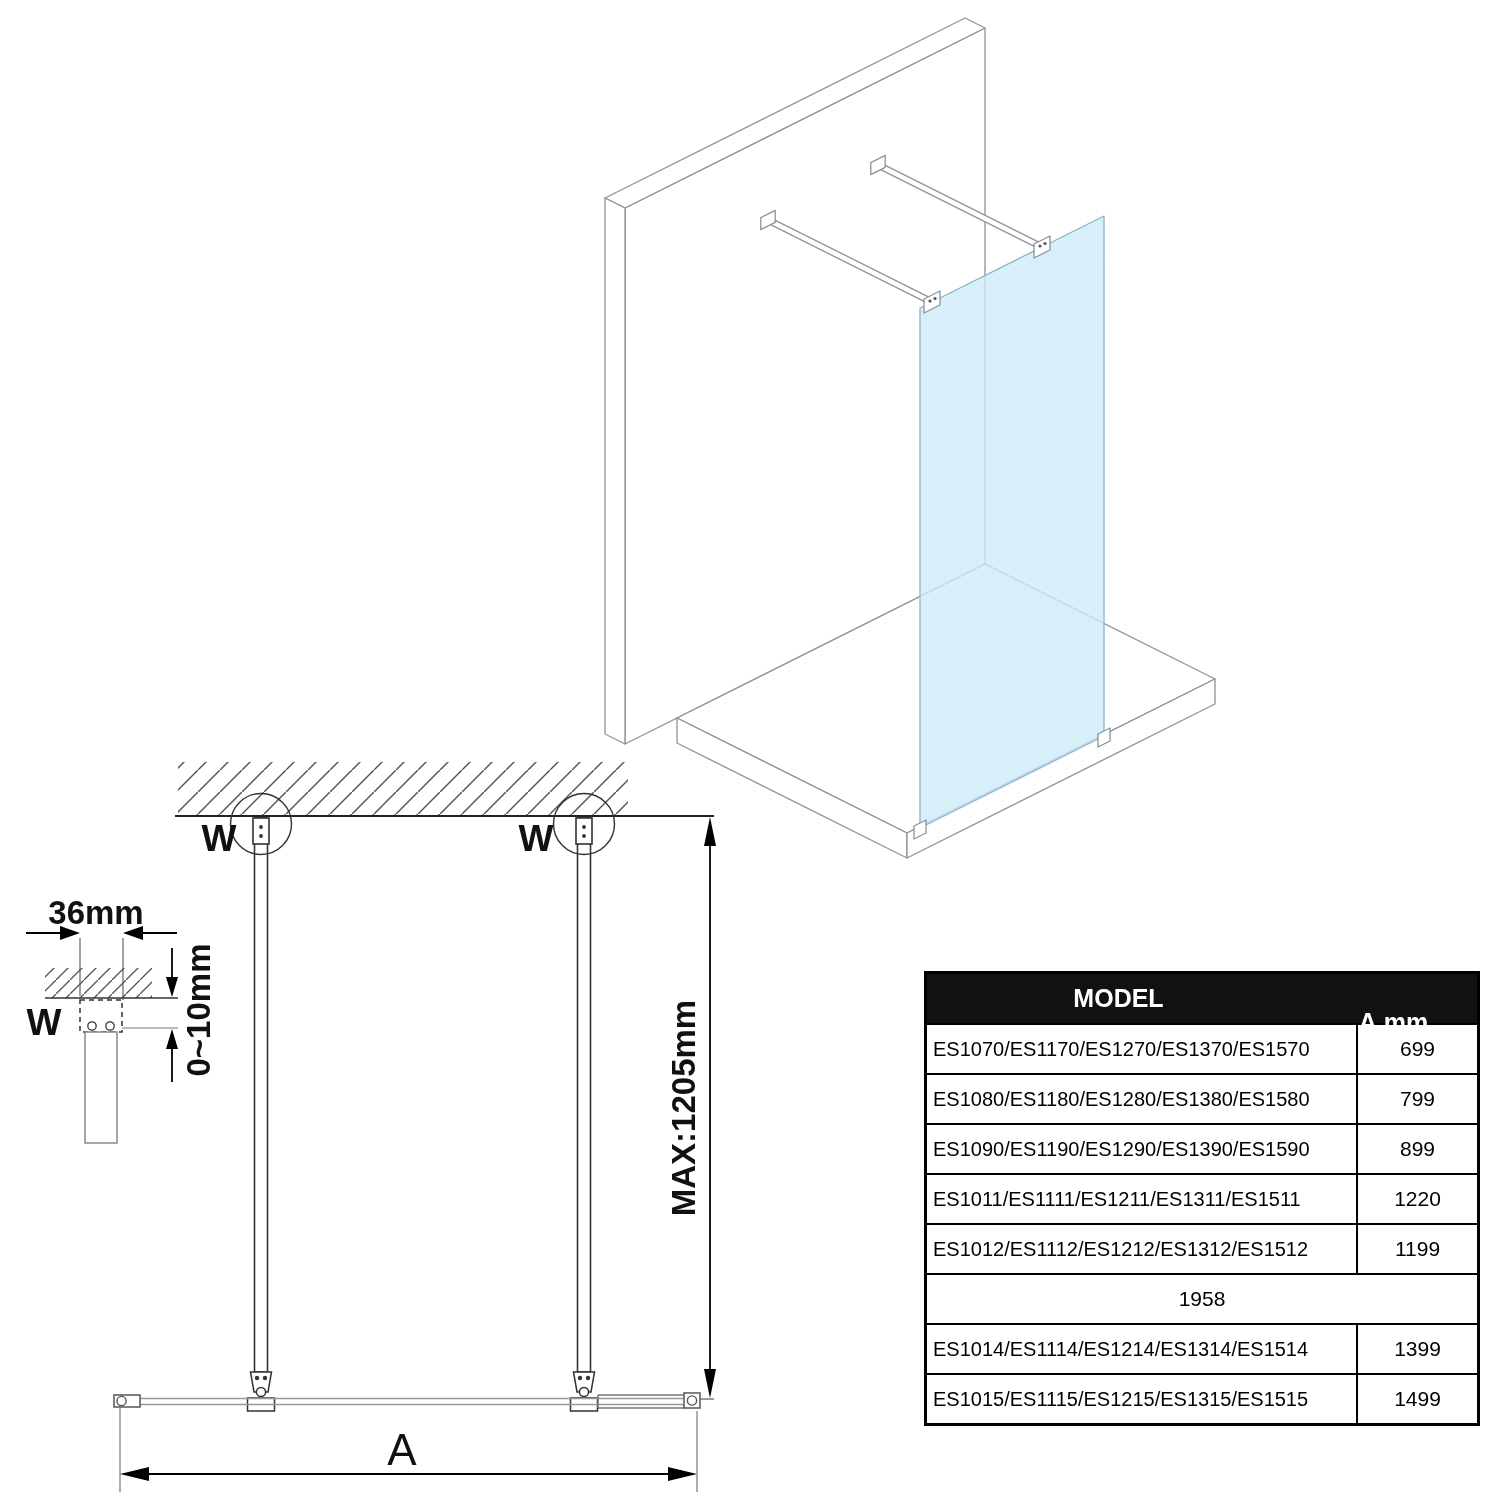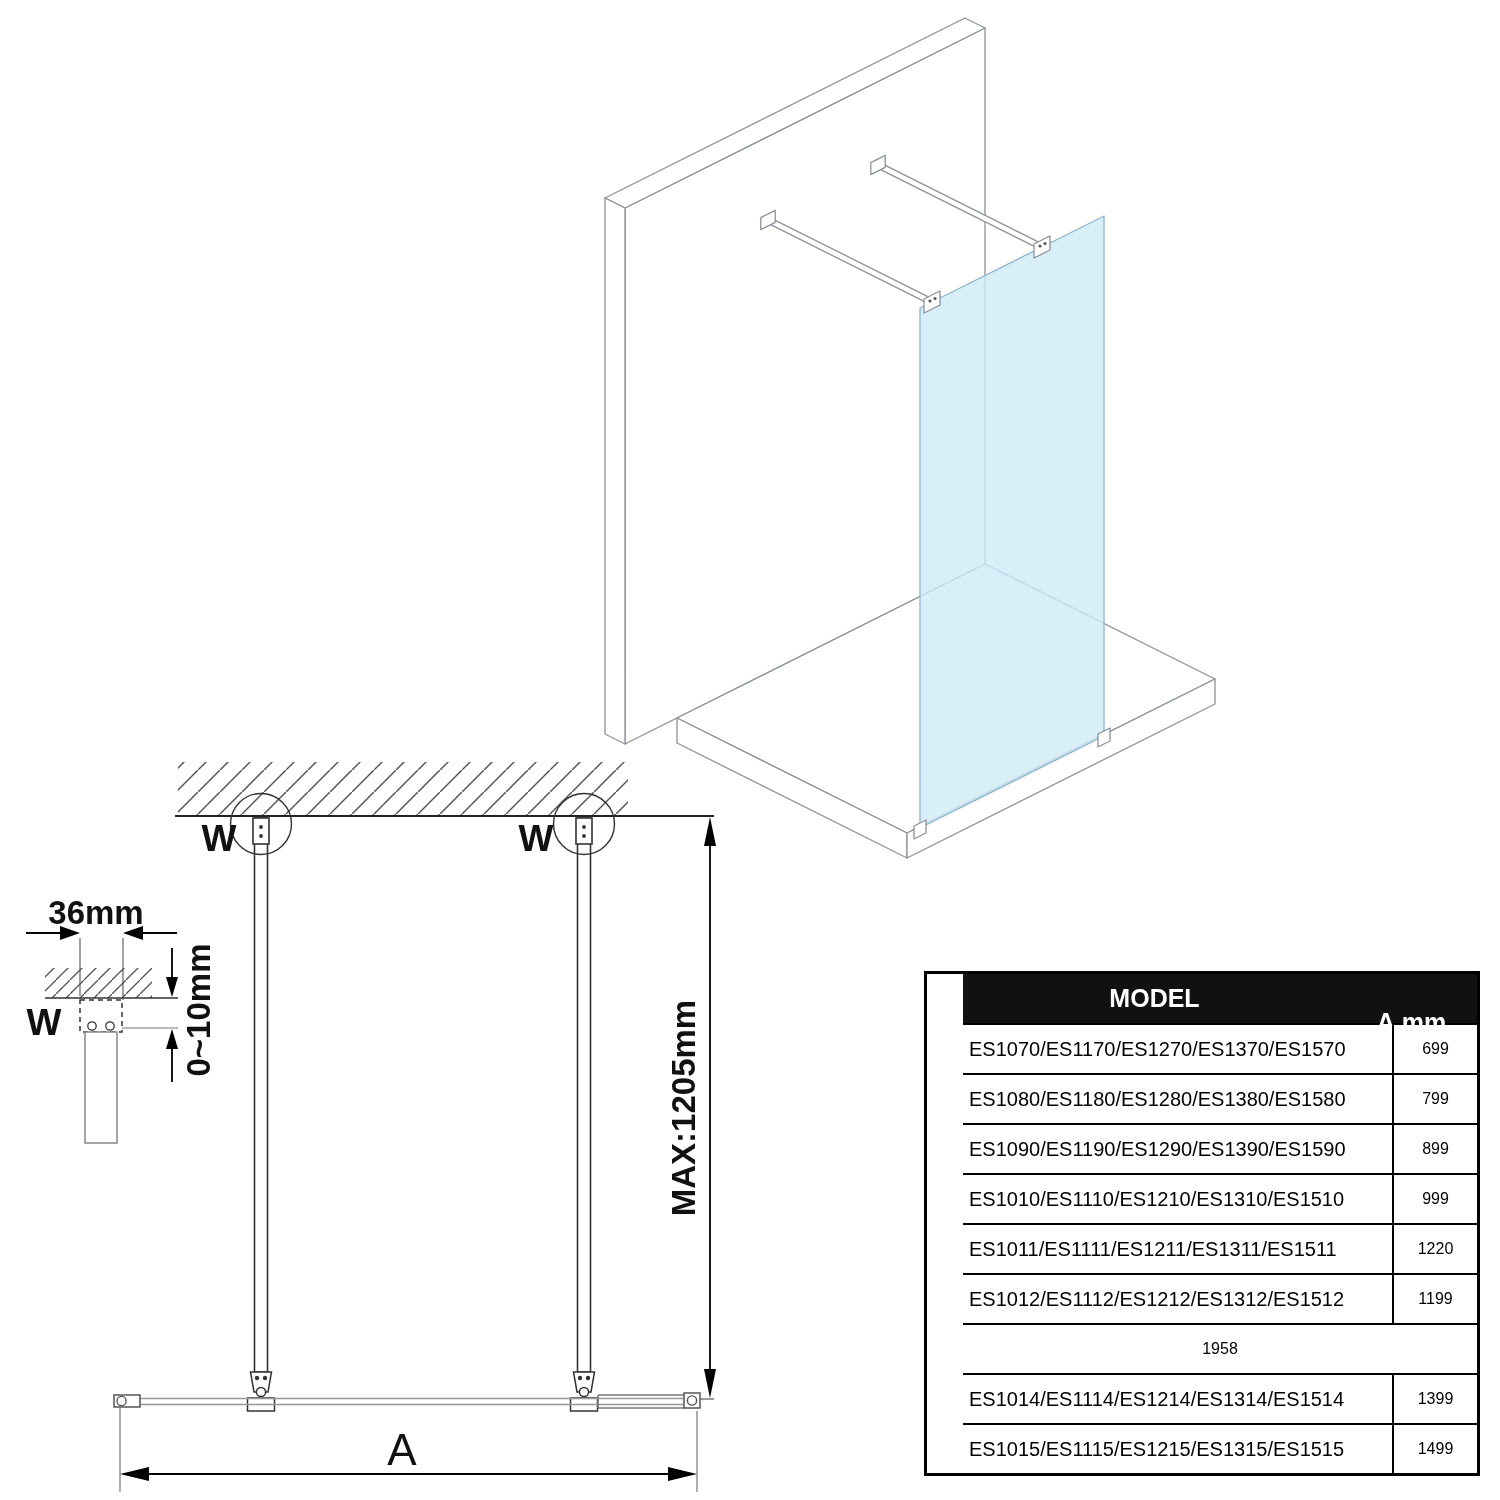--- a/index.html
+++ b/index.html
@@ -5,29 +5,29 @@
   html,body{margin:0;padding:0;background:#fff;}
   #canvas{position:relative;width:1500px;height:1500px;background:#fff;overflow:hidden;
           font-family:"Liberation Sans",sans-serif;}
   svg{position:absolute;left:0;top:0;}
   svg text{font-family:"Liberation Sans",sans-serif;fill:#111;}
   .dim-label{font-weight:bold;font-size:33px;}
   .w-label{font-weight:bold;font-size:37px;}
   .a-label{font-size:44px;font-weight:400;}
   
   .spec-table{position:absolute;left:924px;top:971px;width:556px;background:#fff;
-              border:3px solid #000;box-sizing:border-box;padding-left:36px;}
+              border:3px solid #000;box-sizing:border-box;}
   .thead{display:flex;background:var(--table_header_bg,#111);color:var(--table_header_text,#fff);
          height:49px;align-items:center;font-weight:bold;font-size:25px;}
   .th-model{flex:0 0 383px;text-align:center;}
   .th-amm{flex:1;text-align:center;margin-top:48px;}
   .trow{display:flex;height:48px;border-top:2px solid #000;font-size:20px;color:#000;}
   .tcell{display:flex;align-items:center;height:100%;box-sizing:border-box;}
   .tcell.model{width:431px;padding-left:6px;border-right:2px solid #000;letter-spacing:0px;}
-  .tcell.amm{flex:1;justify-content:center;font-size:16px;}
+  .tcell.amm{flex:1;justify-content:center;font-size:21px;}
 </style>
 </head>
 <body>
 
 <div id="canvas">
 
 <svg width="1500" height="1500" viewBox="0 0 1500 1500">
   <defs>
     <pattern id="hatch" width="22" height="22" patternUnits="userSpaceOnUse">
       <path d="M-3,25 L25,-3" stroke="#555" stroke-width="1.5"></path>
@@ -192,24 +192,20 @@
         </div>
         <div class="trow">
           <div class="tcell model">ES1080/ES1180/ES1280/ES1380/ES1580</div>
           <div class="tcell amm">799</div>
         </div>
         <div class="trow">
           <div class="tcell model">ES1090/ES1190/ES1290/ES1390/ES1590</div>
           <div class="tcell amm">899</div>
         </div>
         <div class="trow">
-          <div class="tcell model">ES1010/ES1110/ES1210/ES1310/ES1510</div>
-          <div class="tcell amm">999</div>
-        </div>
-        <div class="trow">
           <div class="tcell model">ES1011/ES1111/ES1211/ES1311/ES1511</div>
           <div class="tcell amm">1220</div>
         </div>
         <div class="trow">
           <div class="tcell model">ES1012/ES1112/ES1212/ES1312/ES1512</div>
           <div class="tcell amm">1199</div>
         </div>
         <div class="trow">
           <div class="tcell amm">1958</div>
         </div>

